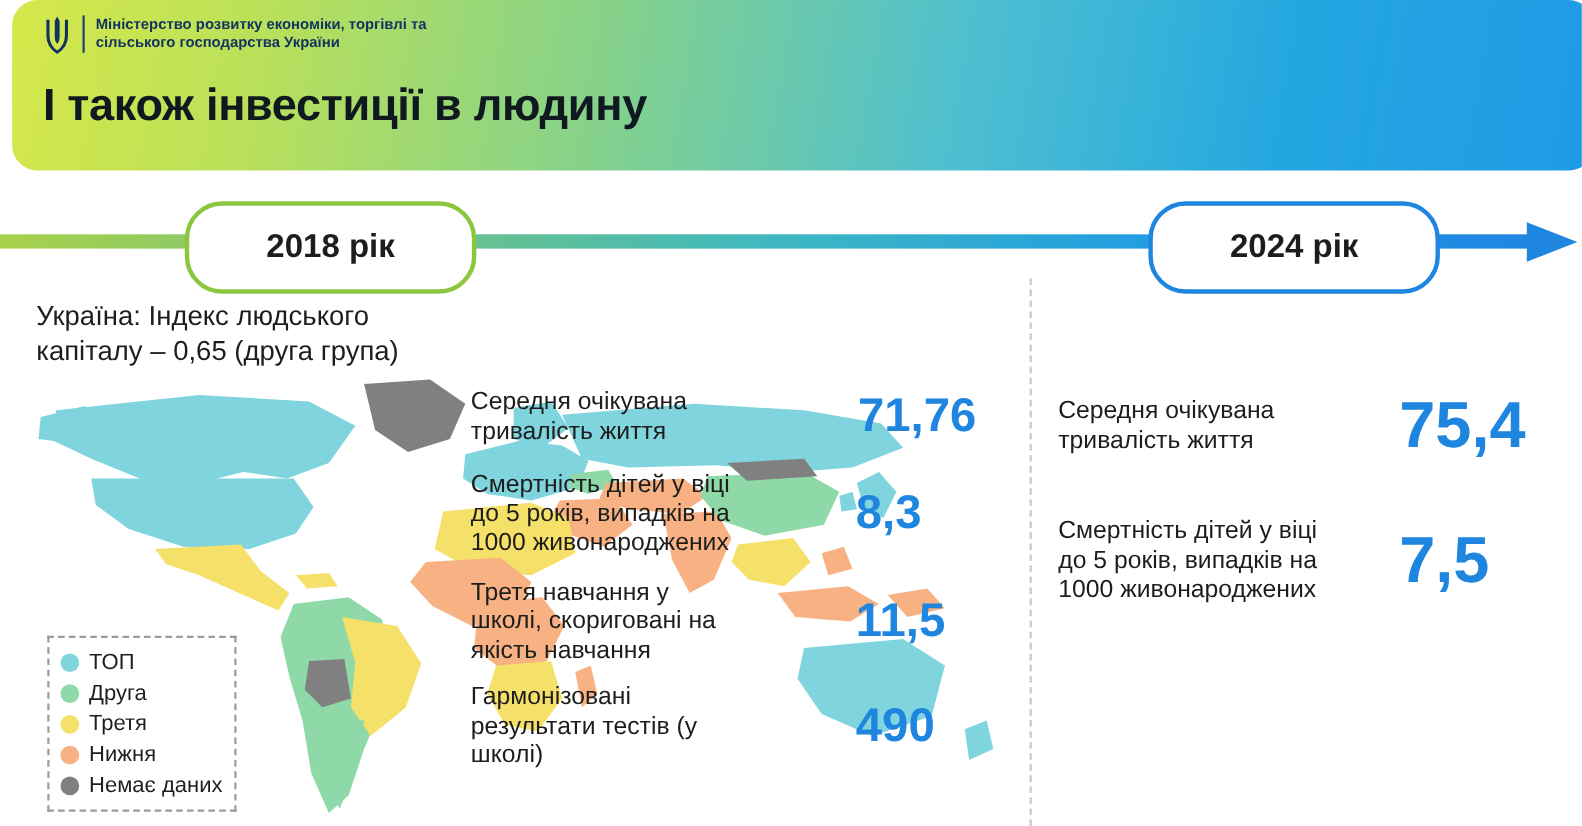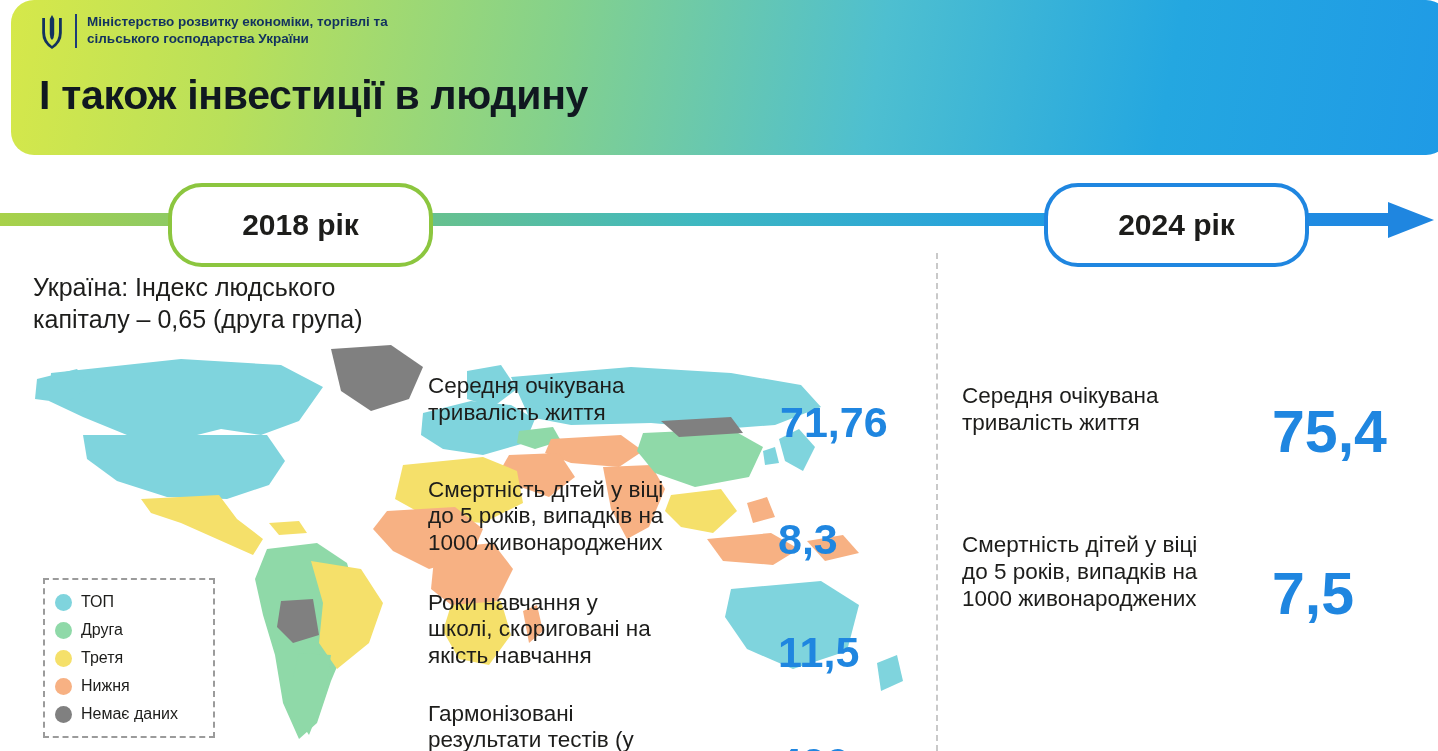--- a/index.html
+++ b/index.html
@@ -149,21 +149,21 @@
     gap: 9px;
     height: 28px;
   }
   .legend-swatch {
     width: 17px;
     height: 17px;
     border-radius: 50%;
     flex: none;
   }
   .legend-label {
-    font-size: 16px;
+    font-size: 20px;
     color: #1d1d1b;
   }
 
   
   .metrics-2018 {
     position: absolute;
     left: 428px;
     top: 352px;
     width: 500px;
   }
@@ -177,21 +177,20 @@
     line-height: 1.18;
     color: #1d1d1b;
     white-space: pre-line;
     flex: none;
   }
   .metric-value {
     font-size: 43px;
     font-weight: bold;
     color: #1f86e0;
     flex: none;
-    margin-top: 46px;
   }
   #m0 .metric-label { width: 350px; }
   #m0 .metric-value { margin-left: 2px; }
   #m1 { margin-top: 22px; }
   #m1 .metric-label { width: 350px; }
   #m2 { margin-top: 18px; }
   #m2 .metric-label { width: 350px; }
   #m3 { margin-top: 16px; }
   #m3 .metric-label { width: 350px; }
 
@@ -352,21 +351,21 @@
 тривалість життя</span>
     <span class="metric-value">71,76</span>
   </div>
   <div class="metric-row" id="m1">
     <span class="metric-label">Смертність дітей у віці
 до 5 років, випадків на
 1000 живонароджених</span>
     <span class="metric-value">8,3</span>
   </div>
   <div class="metric-row" id="m2">
-    <span class="metric-label">Роки навчання у
+    <span class="metric-label">Третя навчання у
 школі, скориговані на
 якість навчання</span>
     <span class="metric-value">11,5</span>
   </div>
   <div class="metric-row" id="m3">
     <span class="metric-label">Гармонізовані
 результати тестів (у
 школі)</span>
     <span class="metric-value">490</span>
   </div>

